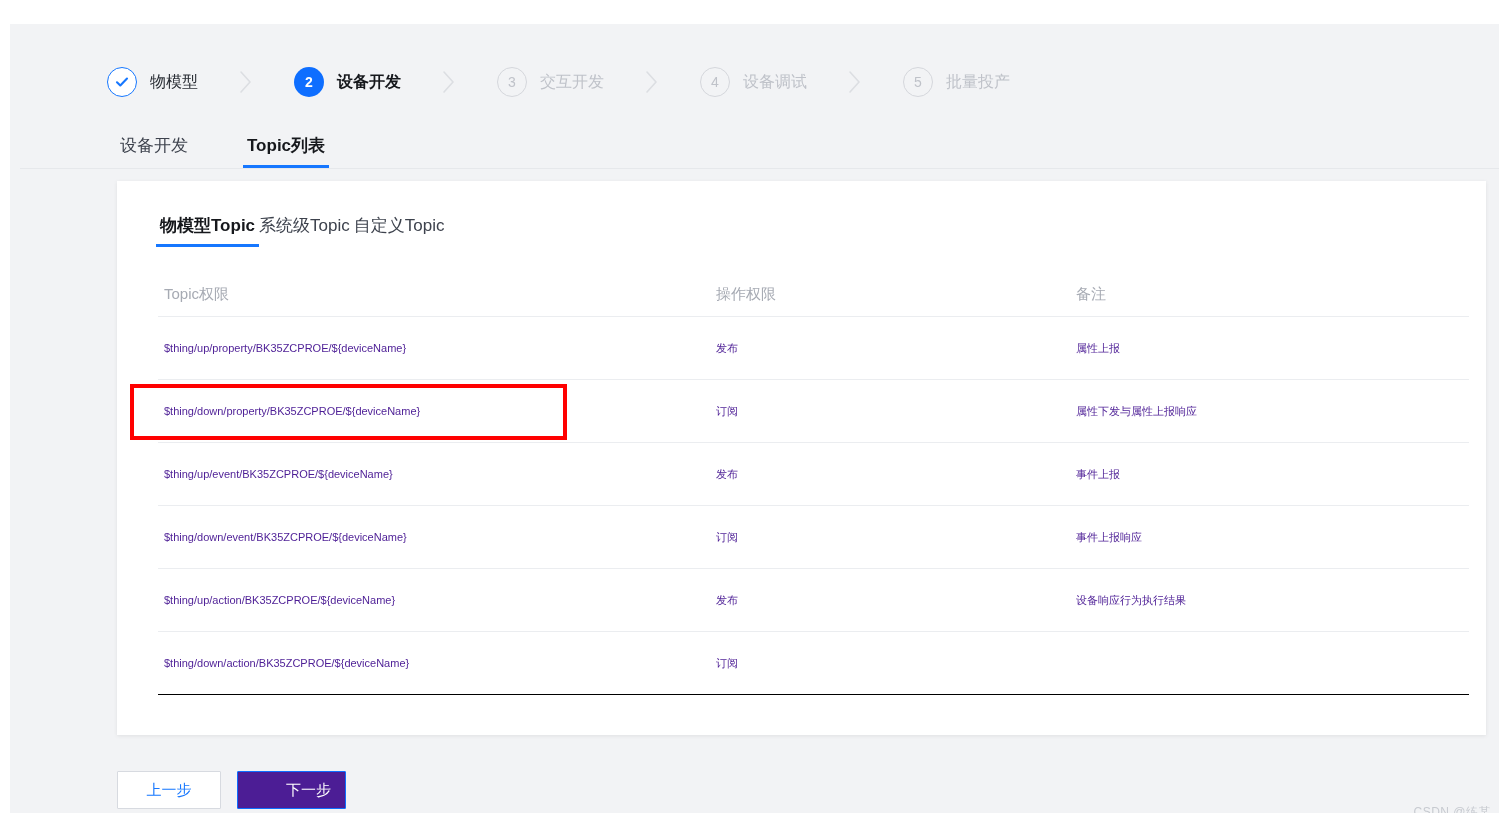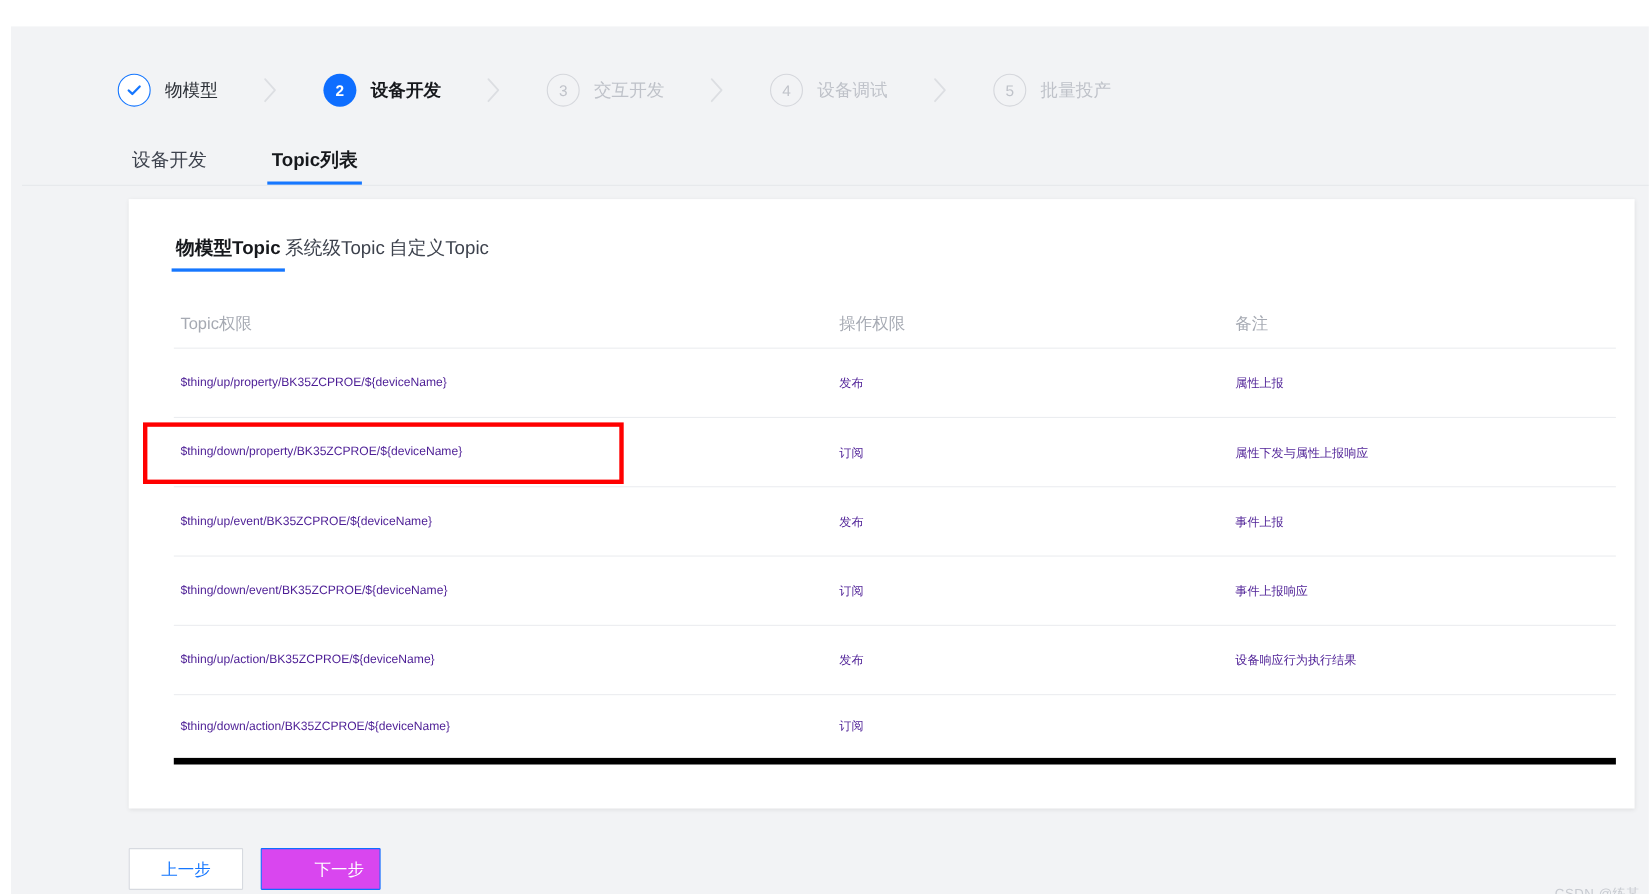--- a/index.html
+++ b/index.html
@@ -180,23 +180,23 @@
     border-bottom: 1px solid #ebedf0;
     box-sizing: border-box;
   }
   .tbl-head {
     height: 45px;
     border-bottom: 1px solid #ebedf0;
   }
   .tbl-head .c { color: #a6aab3; font-size: 15px; }
   .c { font-size: 11px; color: #4c1d95; }
   .c1 { width: 558px; flex: 0 0 558px; padding-left: 6px; box-sizing: border-box; }
-  .c2 { width: 360px; flex: 0 0 360px; margin-left: 47px; }
+  .c2 { width: 360px; flex: 0 0 360px; }
   .c3 { flex: 1 1 auto; }
-  .tbl-row:last-child { border-bottom: 6px solid #000000; }
+  .tbl-row:last-child { border-bottom: 1px solid #000000; }
 
   
   .redbox {
     position: absolute;
     left: 120px;
     top: 360px;
     width: 437px;
     height: 56px;
     border: 4px solid #ff0000;
     box-sizing: border-box;
@@ -223,21 +223,21 @@
     border-radius: 1px;
     font-family: inherit;
     padding: 0 14px;
   }
   .btn-prev {
     background: #ffffff;
     border: 1px solid #d7dae0;
     color: #1677ff;
   }
   .btn-next {
-    background: #d946ef;
+    background: #4c1d95;
     border: 1px solid #0e6eff;
     color: #ffffff;
     margin-left: 16px;
     padding-left: 48px;
   }
 
   
   .watermark {
     position: absolute;
     right: 8px;

